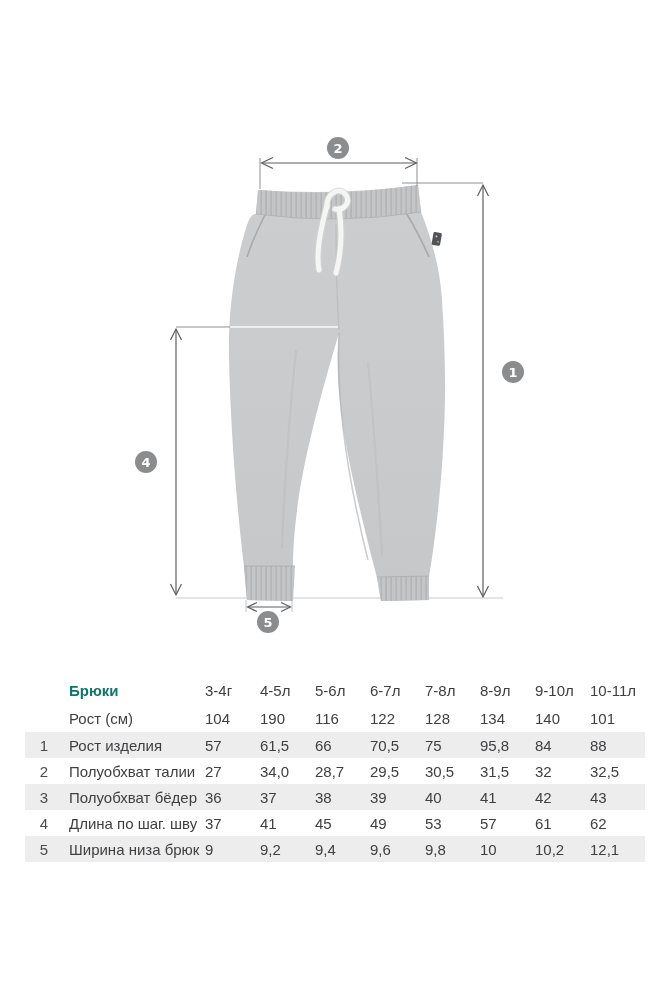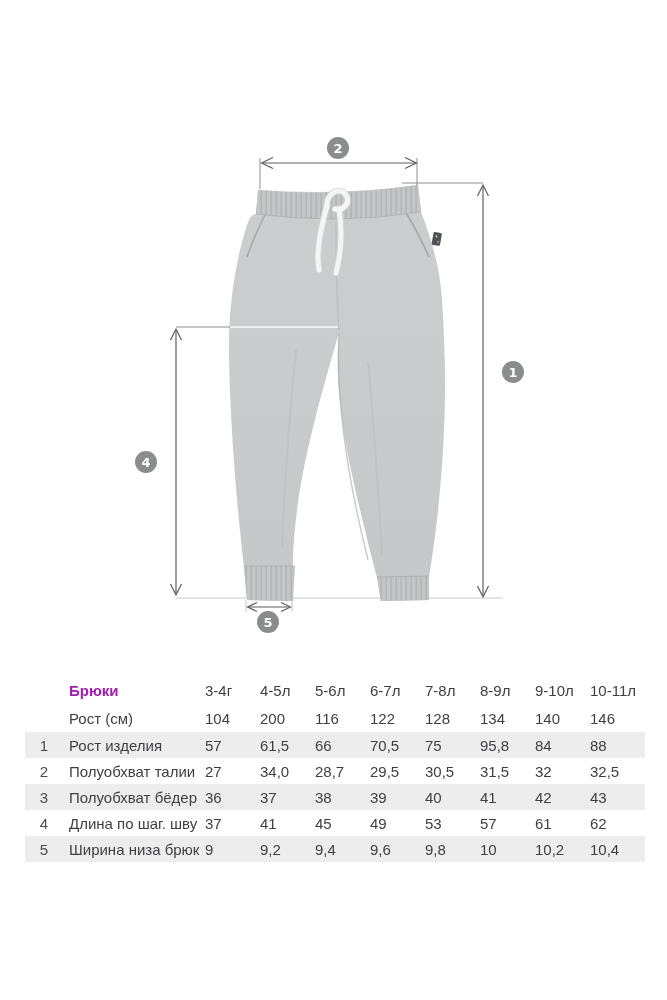--- a/index.html
+++ b/index.html
@@ -17,21 +17,21 @@
     display:grid;
     grid-template-columns:38px 142px repeat(8,55px);
     height:26px;align-items:center;
   }
   .trow.h28{height:28px;}
   .trow.band{background:#ededee;}
   .cell{white-space:nowrap;overflow:visible;}
   .cell.num{text-align:center;color:#4a4b4d;}
   .cell.label{text-align:left;padding-left:6px;}
   .cell.val{text-align:left;}
-  .cell.title{font-weight:bold;color:#a21caf;}
+  .cell.title{font-weight:bold;color:#0f766e;}
 </style>
 </head>
 <body>
 
 <div class="canvas">
 
   <svg class="diagram-svg" width="667" height="660" viewBox="0 0 667 660">
     <defs>
       <linearGradient id="bodyGrad" x1="0" y1="0" x2="0" y2="1">
         <stop offset="0" stop-color="#cccdcf"></stop>
@@ -151,27 +151,27 @@
       <div class="cell val">7-8л</div>
       <div class="cell val">8-9л</div>
       <div class="cell val">9-10л</div>
       <div class="cell val">10-11л</div>
     </div>
 
     <div class="trow h28">
       <div class="cell num"></div>
       <div class="cell label">Рост (см)</div>
       <div class="cell val">104</div>
-      <div class="cell val">200</div>
+      <div class="cell val">190</div>
       <div class="cell val">116</div>
       <div class="cell val">122</div>
       <div class="cell val">128</div>
       <div class="cell val">134</div>
       <div class="cell val">140</div>
-      <div class="cell val">146</div>
+      <div class="cell val">101</div>
     </div>
 
     <div class="trow band">
       <div class="cell num">1</div>
       <div class="cell label">Рост изделия</div>
       <div class="cell val">57</div>
       <div class="cell val">61,5</div>
       <div class="cell val">66</div>
       <div class="cell val">70,5</div>
       <div class="cell val">75</div>
@@ -222,17 +222,17 @@
     <div class="trow band">
       <div class="cell num">5</div>
       <div class="cell label">Ширина низа брюк</div>
       <div class="cell val">9</div>
       <div class="cell val">9,2</div>
       <div class="cell val">9,4</div>
       <div class="cell val">9,6</div>
       <div class="cell val">9,8</div>
       <div class="cell val">10</div>
       <div class="cell val">10,2</div>
-      <div class="cell val">10,4</div>
+      <div class="cell val">12,1</div>
     </div>
 
   </div>
 </div>
 
 </body></html>

